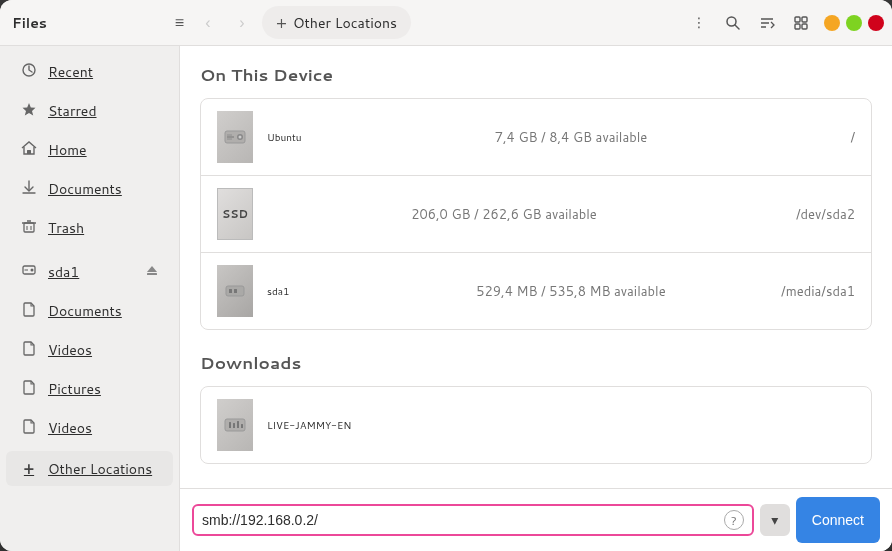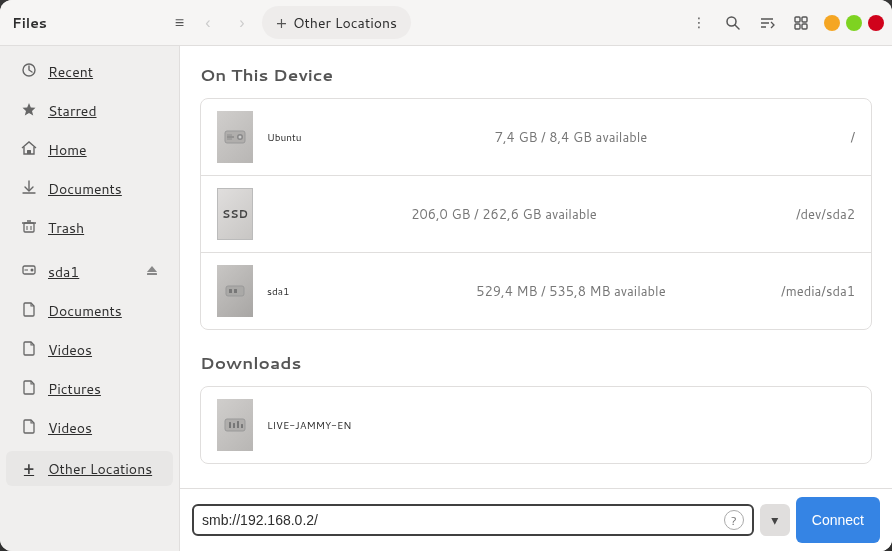--- a/index.html
+++ b/index.html
@@ -262,21 +262,21 @@
       align-items: center;
       padding: 8px 12px;
       border-top: 1px solid #e0dedd;
       background: #fff;
       gap: 6px;
       flex-shrink: 0;
     }
     .address-input-wrap {
       display: flex;
       align-items: center;
-      border: 2px solid #404040;
+      border: 2px solid #ec4899;
       border-radius: 6px;
       background: #fff;
       padding: 4px 8px;
       flex: 1;
       gap: 0;
     }
     .address-input {
       border: none;
       outline: none;
       font-size: 14px;

